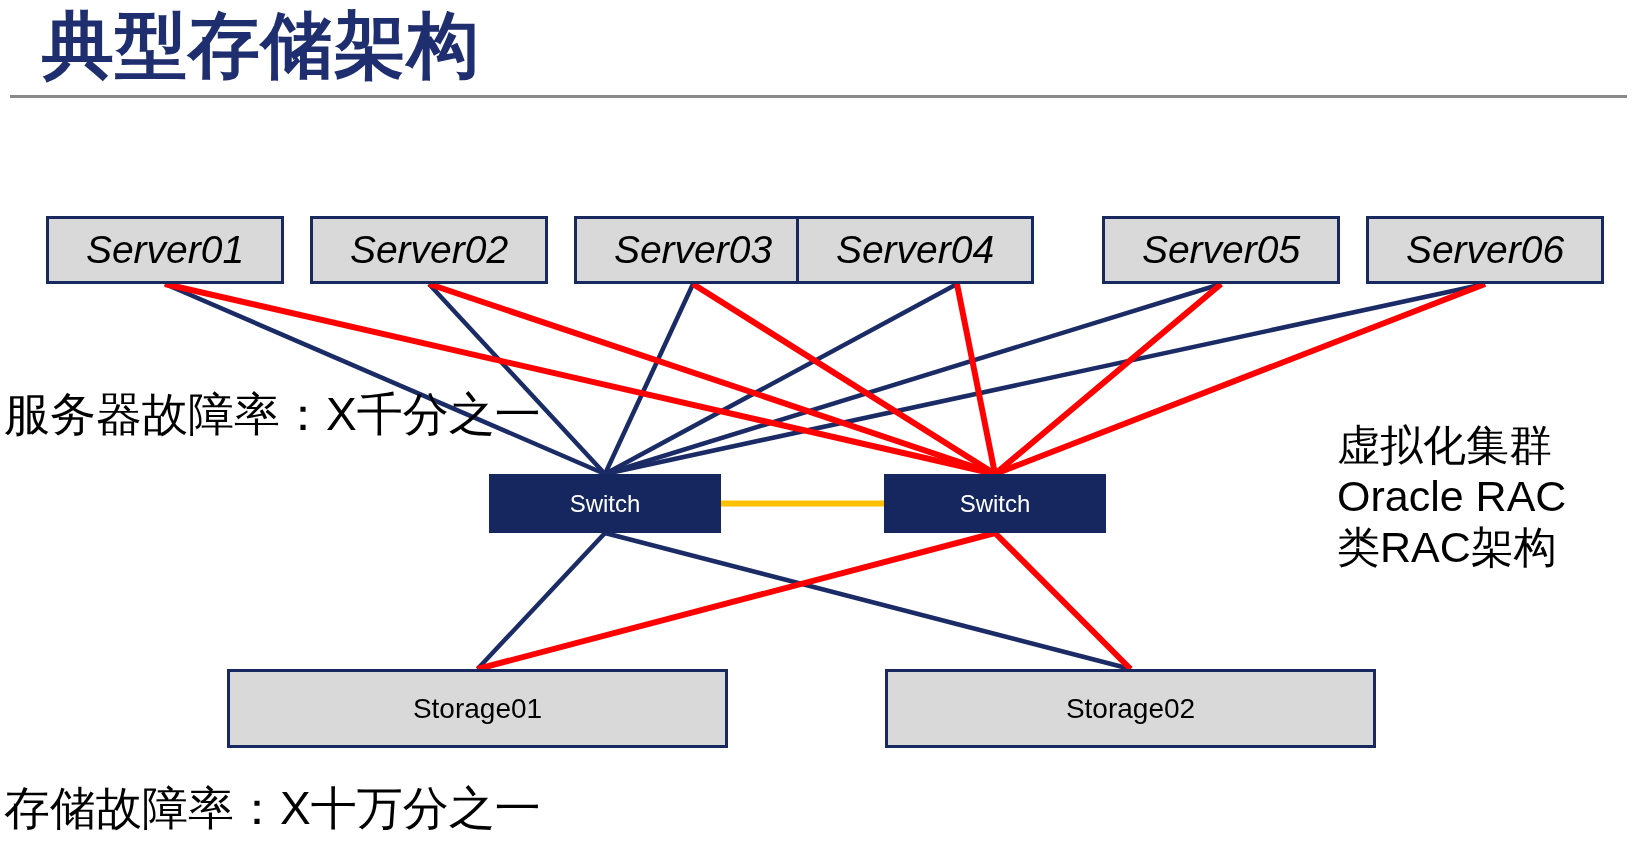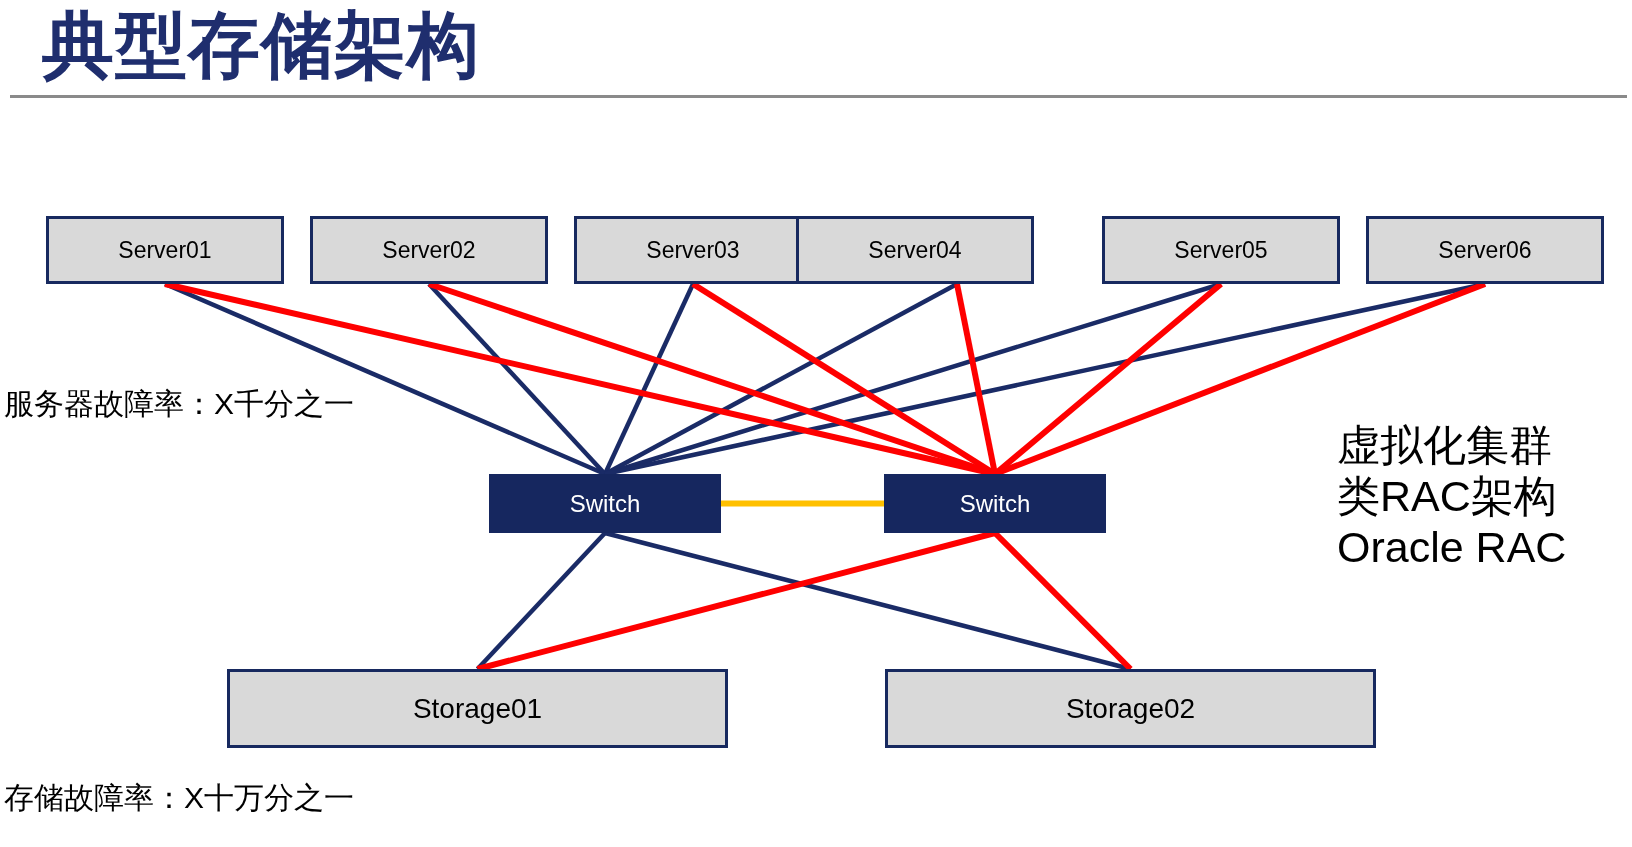--- a/index.html
+++ b/index.html
@@ -15,21 +15,21 @@
   .node {
     position: absolute; z-index: 2;
     display: flex; align-items: center; justify-content: center;
     box-sizing: border-box;
     white-space: nowrap;
   }
   .server {
     top: 216px; width: 238px; height: 68px;
     background: var(--box_fill);
     border: 3px solid var(--box_border);
-    font-size: 23px; color: var(--label_text);
+    font-size: 39px; color: var(--label_text); font-style: italic;
   }
   .storage {
     top: 669px; height: 79px;
     background: var(--box_fill);
     border: 3px solid var(--box_border);
     font-size: 28px; color: var(--label_text);
   }
   .switch {
     top: 474px; height: 59px;
     background: var(--switch_fill);
@@ -40,21 +40,21 @@
     position: absolute; left: 42px; top: -2px; margin: 0; z-index: 2;
     font-size: 72px; font-weight: bold; color: var(--title_navy);
     letter-spacing: 1px; white-space: nowrap;
   }
   .rule {
     position: absolute; left: 10px; top: 95px; width: 1617px; height: 3px;
     background: var(--rule_gray); z-index: 2;
   }
   .note {
     position: absolute; z-index: 2; color: var(--label_text);
-    font-size: 30px; white-space: nowrap;
+    font-size: 46px; white-space: nowrap;
   }
   .note-left { left: 4px; top: 384px; }
   .note-bottom { left: 4px; top: 778px; text-align: right; }
   .side-note {
     position: absolute; left: 1337px; top: 420px; z-index: 2;
     font-size: 43px; line-height: 51px; color: var(--label_text);
     white-space: nowrap;
   }
 </style>
 </head>
@@ -116,17 +116,17 @@
   </div>
   <div class="node storage" style="left:885px;width:491px">
     <span>Storage02</span>
   </div>
 
   <div class="note note-left">服务器故障率：X千分之一</div>
   <div class="note note-bottom">存储故障率：X十万分之一</div>
 
   <div class="side-note">
     <div>虚拟化集群</div>
+    <div>Oracle RAC</div>
     <div>类RAC架构</div>
-    <div>Oracle RAC</div>
   </div>
 
 </main>
 
 </body></html>

